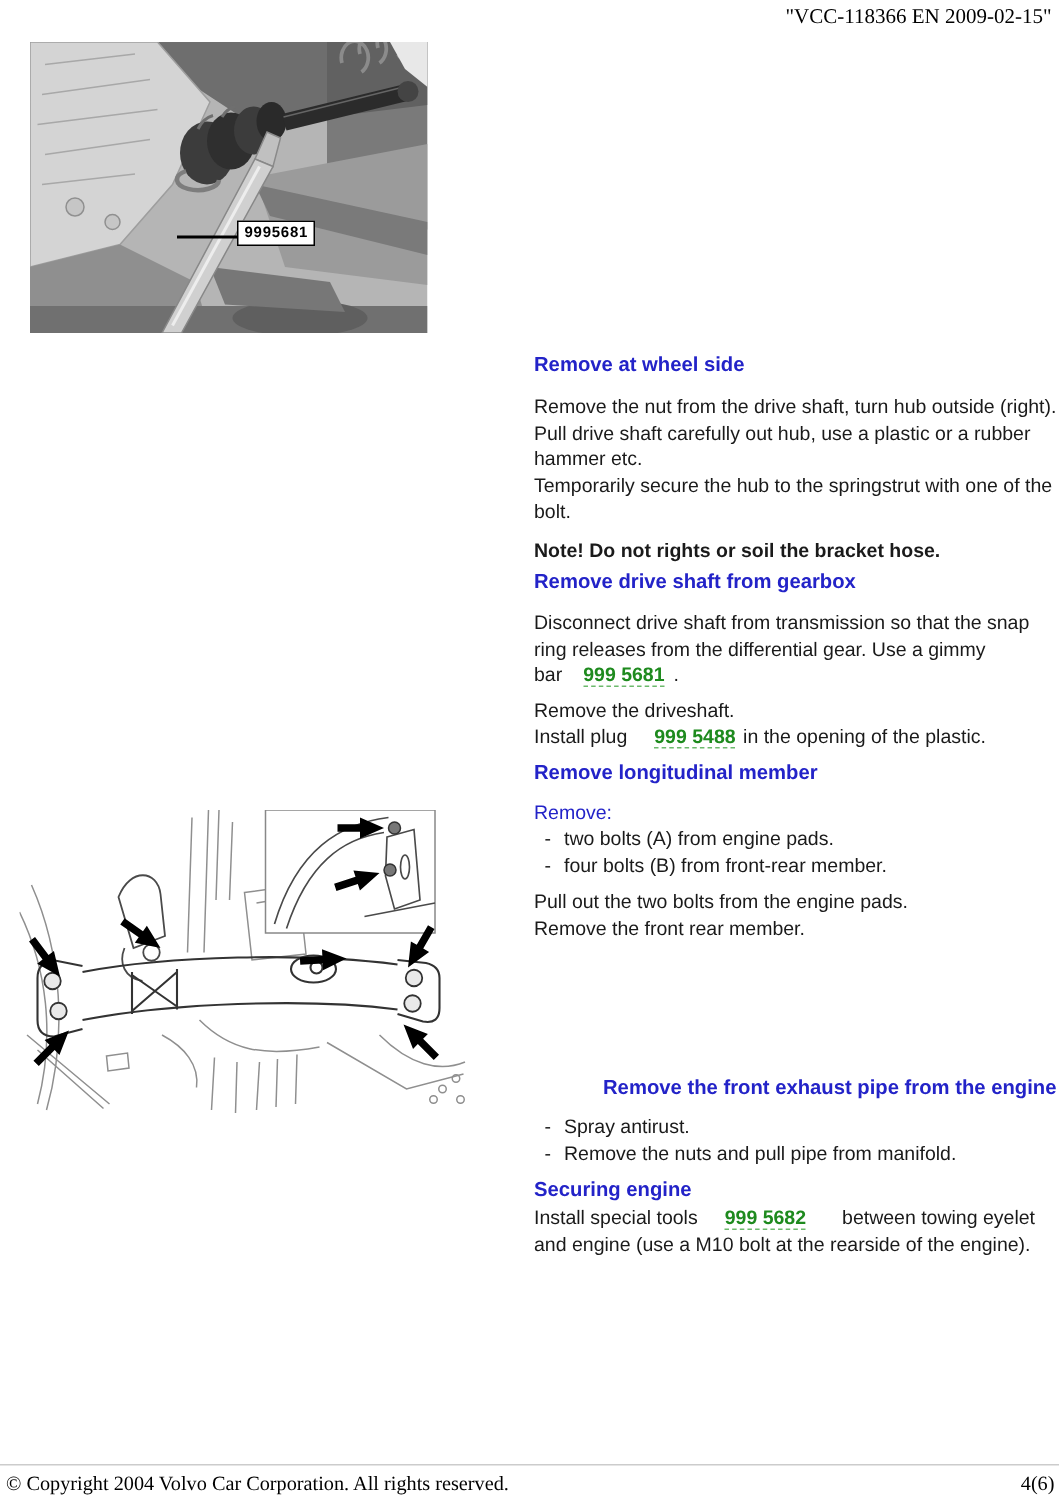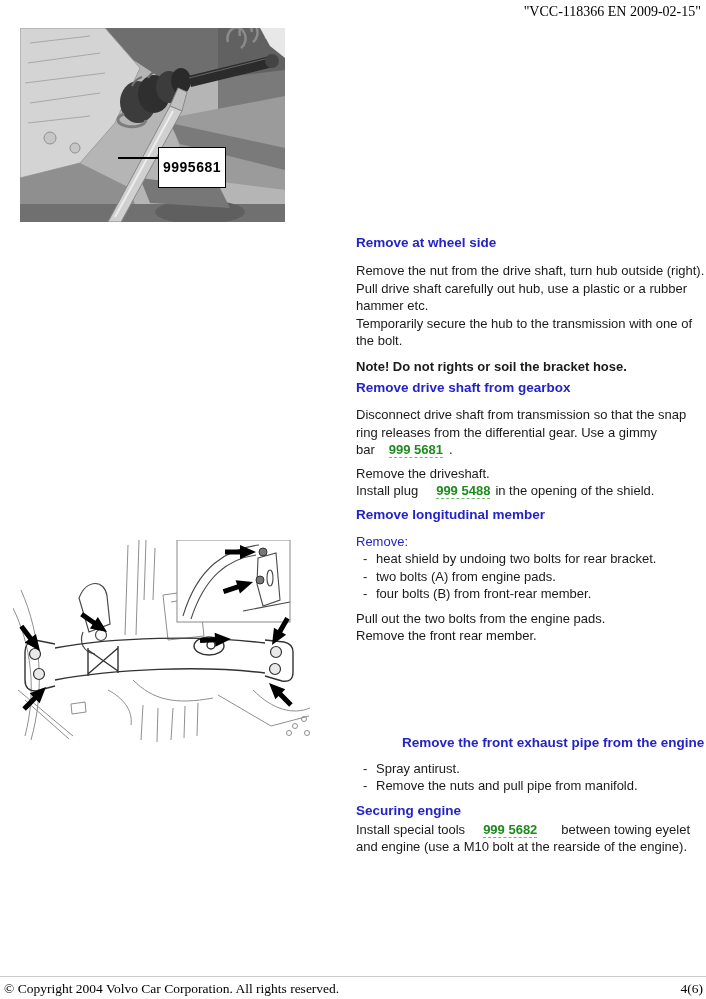--- a/index.html
+++ b/index.html
@@ -8,21 +8,21 @@
     font-family:"Liberation Sans", sans-serif; color:#1a1a1a; overflow:hidden;
   }
   .serif { font-family:"Liberation Serif", serif; color:#000; }
   .doc-ref { position:absolute; top:4px; right:5px; font-size:14px; }
 
   
   .fig1 { position:absolute; left:20px; top:28px; width:265px; height:194px; }
   .fig1 svg, .fig2 svg { display:block; width:100%; height:100%; }
   .callout {
     position:absolute; left:138px; top:119px; background:#fff; border:1.5px solid #000;
-    font-size:14px; font-weight:bold; color:#000; padding:13px 4px; line-height:13px;
+    font-size:10px; font-weight:bold; color:#000; padding:1px 4px; line-height:13px;
     letter-spacing:0.5px;
   }
   .fig2 { position:absolute; left:13px; top:540px; width:300px; height:205px; }
 
   
   .col { position:absolute; left:356px; top:236px; width:350px; font-size:13px; line-height:17.5px; }
   .h { color:#2323c8; font-weight:bold; font-size:13.5px; line-height:14px; margin:0; }
   .sub-h { color:#2323c8; margin:0; }
   .m12 { margin-top:12px; } .m8 { margin-top:8px; } .m6 { margin-top:6px; }
   .m10 { margin-top:10px; } .m11 { margin-top:11px; }
@@ -162,43 +162,42 @@
   </svg>
 </div>
 
 <div class="col">
 
   <div>
     <p class="h">Remove at wheel side</p>
     <div class="m12">
       <div>Remove the nut from the drive shaft, turn hub outside (right).</div>
       <div>Pull drive shaft carefully out hub, use a plastic or a rubber hammer etc.</div>
-      <div>Temporarily secure the hub to the transmission with one of the bolt.</div>
+      <div>Temporarily secure the hub to the springstrut with one of the bolt.</div>
     </div>
     <div class="note m8">Note! Do not rights or soil the bracket hose.</div>
   </div>
 
   <div>
     <p class="h m6">Remove drive shaft from gearbox</p>
     <div class="m11">
       <span>Disconnect drive shaft from transmission so that the snap ring releases from the differential gear. Use a gimmy bar</span><a class="tool-link gap-md">999 5681</a><span>.</span>
     </div>
     <div class="m6">
       <div>Remove the driveshaft.</div>
       <div>
-        <span>Install plug</span><a class="tool-link gap-sm">999 5488</a><span>in the opening of the shield.</span>
+        <span>Install plug</span><a class="tool-link gap-sm">999 5488</a><span>in the opening of the plastic.</span>
       </div>
     </div>
   </div>
 
   <div>
     <p class="h m8">Remove longitudinal member</p>
     <p class="sub-h m11">Remove:</p>
     <div>
-      <div class="bullet">heat shield by undoing two bolts for rear bracket.</div>
       <div class="bullet">two bolts (A) from engine pads.</div>
       <div class="bullet">four bolts (B) from front-rear member.</div>
     </div>
     <div class="m7">
       <div>Pull out the two bolts from the engine pads.</div>
       <div>Remove the front rear member.</div>
     </div>
   </div>
 
   <div>

